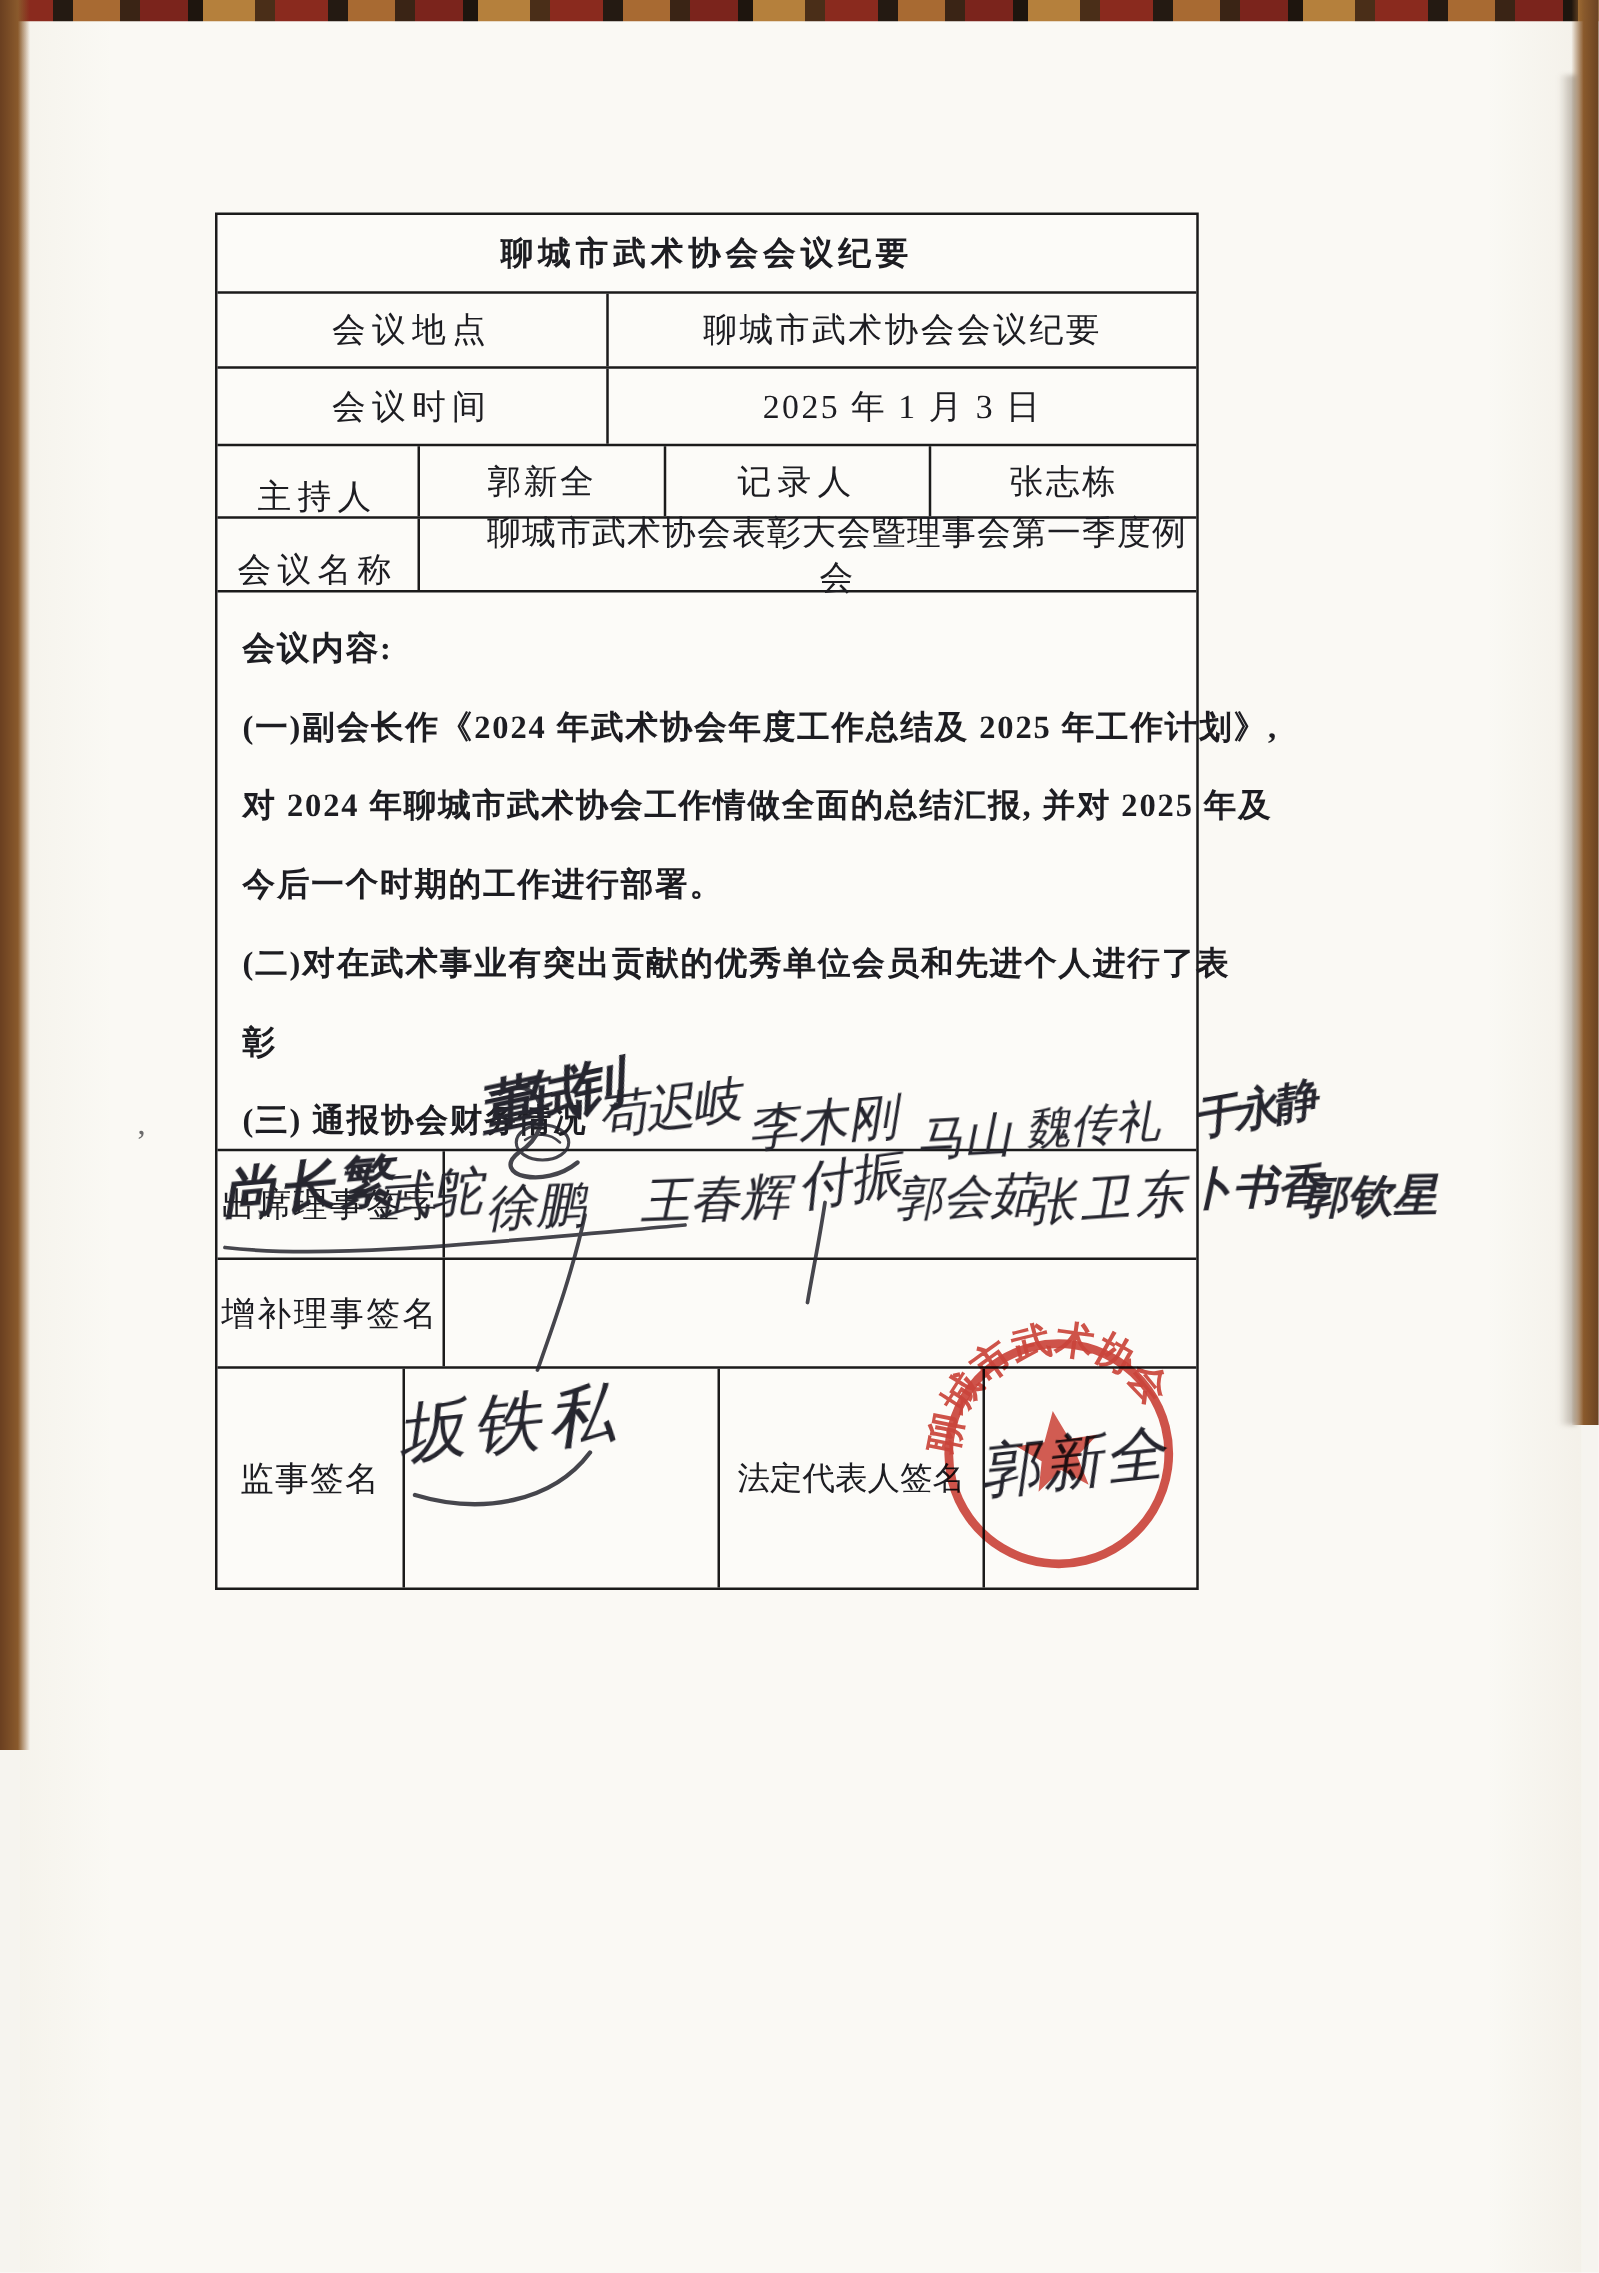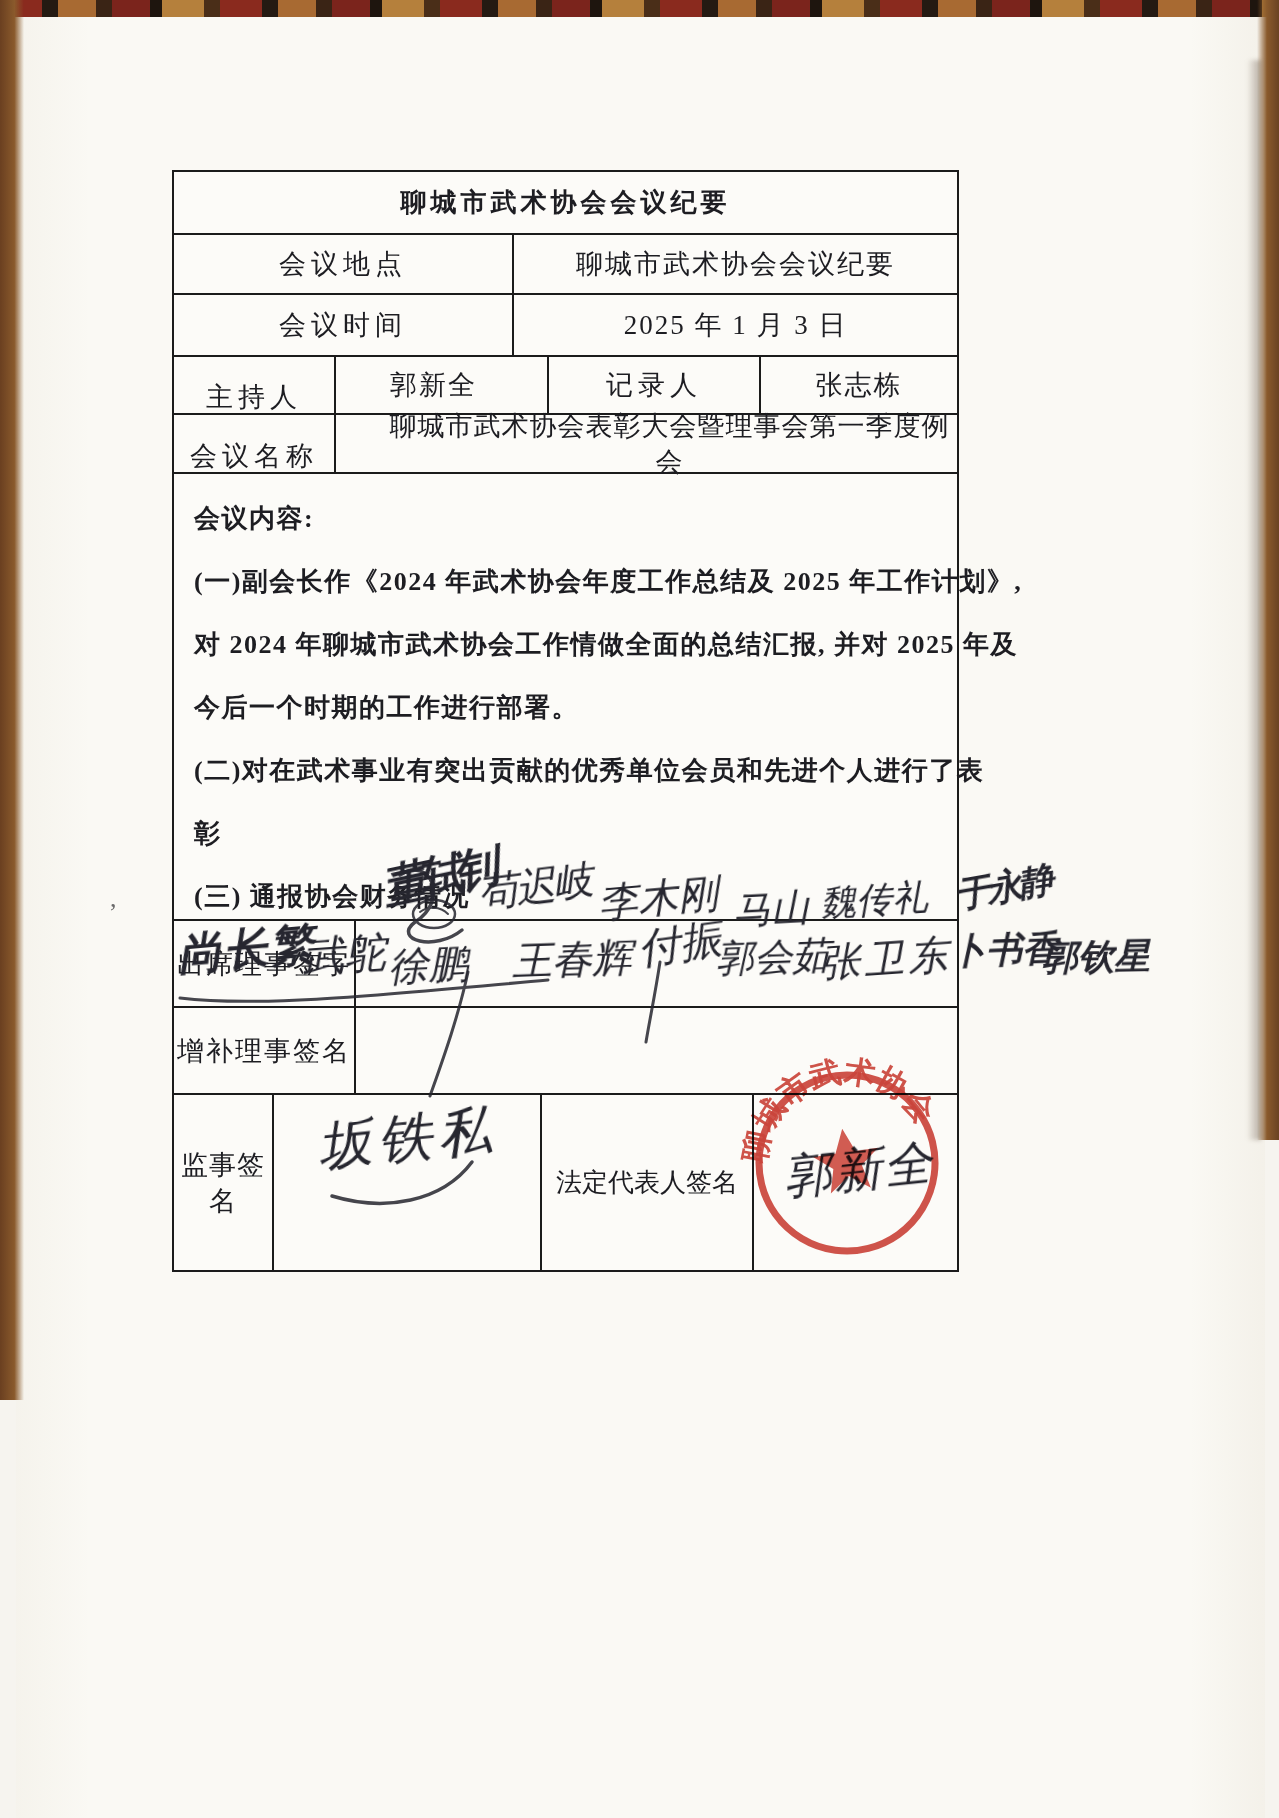--- a/index.html
+++ b/index.html
@@ -42,22 +42,22 @@
   .table{
     position:absolute;left:172px;top:170px;width:783px;
     border:2px solid #1b1b1b;background:rgba(255,255,255,.35);
   }
   .row{display:flex;align-items:stretch;}
   .row + .row{border-top:2px solid #1b1b1b;}
   .cell{display:flex;align-items:center;justify-content:center;text-align:center;}
   .cell + .cell{border-left:2px solid #1b1b1b;}
   .h-title{height:61px;} .h58{height:58px;} .h60{height:60px;}
   .h56{height:56px;} .h57{height:57px;} .h85{height:85px;} .h175{height:175px;}
-  .w373{width:338px;flex:none;} .w178{width:160px;flex:none;margin-top:24px;} .w195{width:195px;flex:none;}
-  .w210{width:210px;flex:none;margin-left:16px;} .w213{width:180px;flex:none;} .w123{width:98px;flex:none;}
+  .w373{width:311px;flex:none;} .w178{width:160px;flex:none;margin-top:24px;} .w195{width:195px;flex:none;}
+  .w210{width:210px;flex:none;} .w213{width:180px;flex:none;} .w123{width:148px;flex:none;}
   .w250{width:250px;flex:none;} .flex1{flex:1;}
   .title-text{
     width:100%;font-size:26px;font-weight:bold;letter-spacing:4px;
     font-family:"Liberation Sans","DejaVu Sans",sans-serif;
   }
   .lbl{font-size:27px;letter-spacing:5px;}
   .val{font-size:27px;letter-spacing:2px;}
   
   .content-row{height:445px;display:block;}
   .content-inner{padding:13px 18px 0 20px;text-align:left;}

